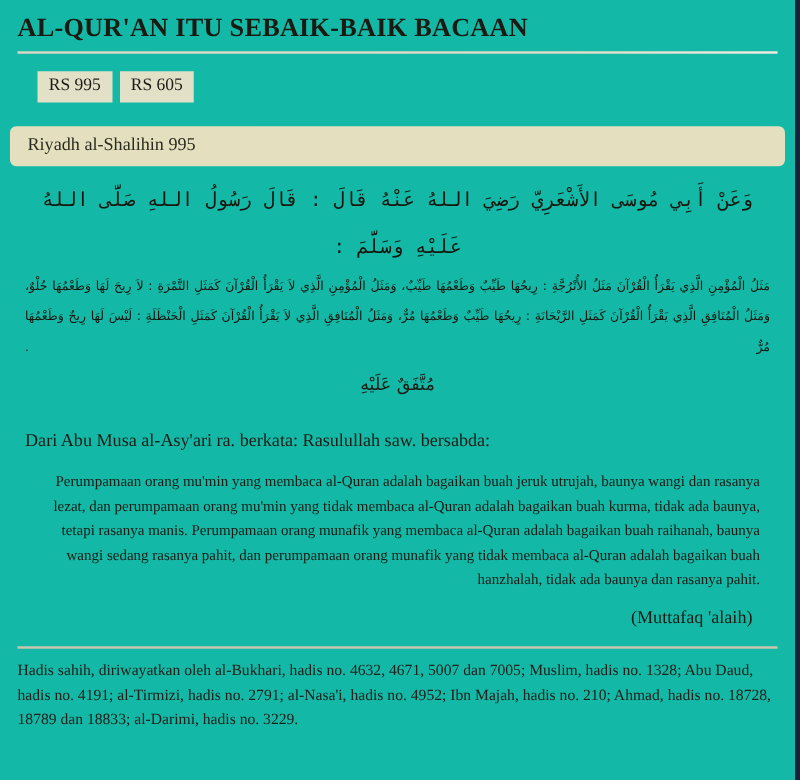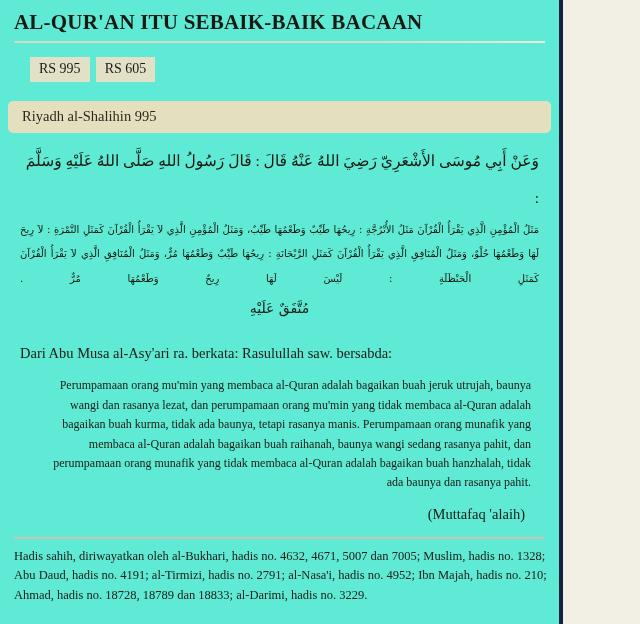--- a/index.html
+++ b/index.html
@@ -9,24 +9,24 @@
   body {
     width: 640px;
     height: 624px;
     background: #f2f0e4;
     font-family: "Liberation Serif", "DejaVu Serif", serif;
     color: #1b1b14;
     overflow: hidden;
     position: relative;
   }
   .page {
-    width: 563px;
+    width: 640px;
     height: 624px;
     box-sizing: border-box;
-    background: #5eead4;
+    background: #14b8a6;
     border-right: 4px solid #16213b;
     position: relative;
     overflow: hidden;
   }
   .inner {
     padding: 0 14px;
     box-sizing: border-box;
   }
 
   
@@ -77,25 +77,25 @@
     color: #2a2a1c;
     font-family: Liberation Serif, serif;
   }
 
   
   .arabic-block {
     padding: 10px 6px 0 6px;
     direction: rtl;
   }
   .arabic-line {
-    font-family: Liberation Serif, serif;
+    font-family: Liberation Mono, monospace;
     font-size: 15.5px;
     line-height: 2.35;
     color: #17170f;
-    text-align: right;
+    text-align: center;
     direction: rtl;
     unicode-bidi: isolate;
   }
   .arabic-para {
     font-family: "DejaVu Sans", "Liberation Sans", sans-serif;
     font-size: 10px;
     line-height: 2.45;
     color: #17170f;
     text-align: justify;
     text-align-last: justify;

